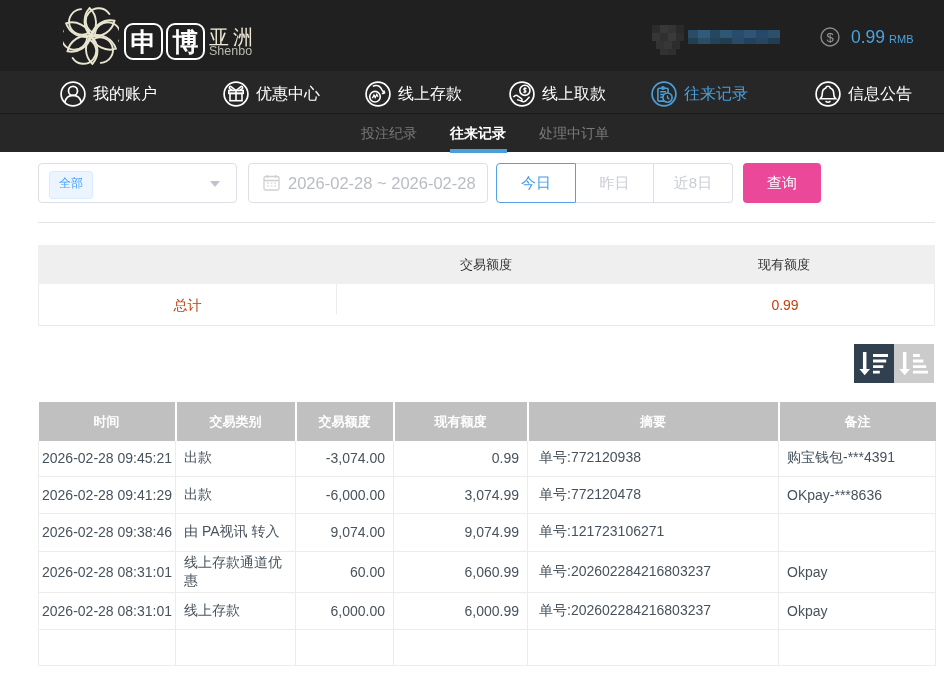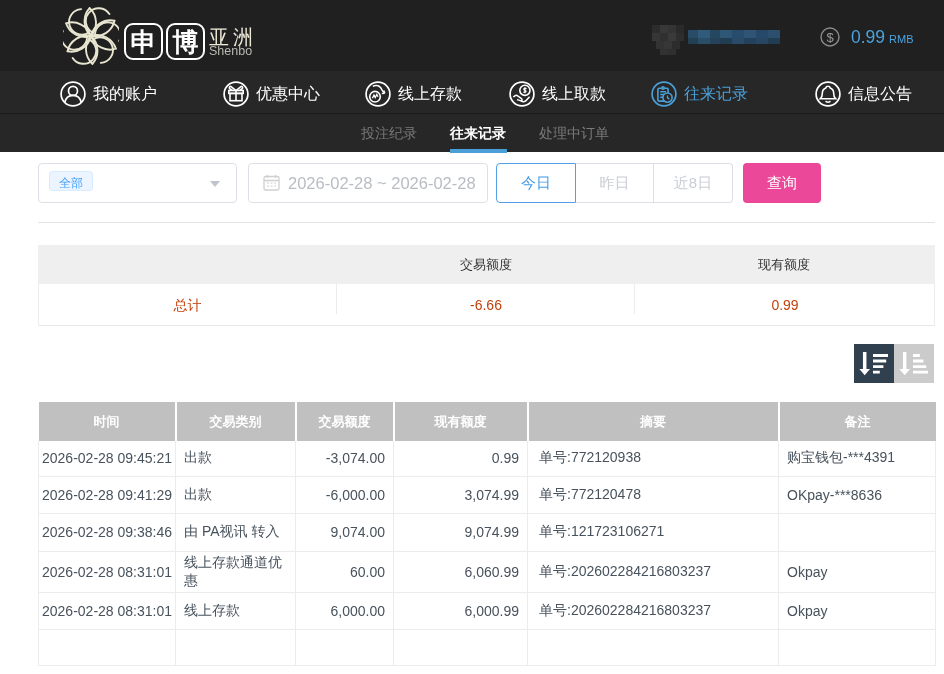--- a/index.html
+++ b/index.html
@@ -17,21 +17,21 @@
 .navitem svg { margin-right:7px; }
 .navitem.active { color:#4a9fd8; }
 
 .subtab { position:absolute; top:0; height:39px; line-height:39px; font-size:14px; color:#7a7a7a; }
 .subtab.active { color:#fff; font-weight:bold; }
 #subline { position:absolute; left:450px; top:149px; width:57px; height:4px; background:#4a9fd8; }
 
 
 .inputbox { position:absolute; top:163px; height:40px; border:1px solid #dcdfe6; border-radius:4px; background:#fff; }
 #sel { left:38px; width:199px; }
-#seltag { position:absolute; left:10px; top:7px; height:20px; line-height:22px; padding:0 9px; background:#ecf5ff; border:1px solid #d9ecff; border-radius:3px; color:#409eff; font-size:12px; }
+#seltag { position:absolute; left:10px; top:7px; height:28px; line-height:22px; padding:0 9px; background:#ecf5ff; border:1px solid #d9ecff; border-radius:3px; color:#409eff; font-size:12px; }
 #selarrow { position:absolute; right:16px; top:17px; width:0; height:0; border-left:5px solid transparent; border-right:5px solid transparent; border-top:6px solid #c0c4cc; }
 #datebox { left:248px; width:240px; color:#b9bdc3; font-size:16.5px; }
 #datebox .cal { position:absolute; left:14px; top:10px; }
 #datebox .dtxt { position:absolute; left:39px; top:10px; }
 
 .rgrp { position:absolute; top:163px; height:40px; line-height:38px; text-align:center; font-size:15px; background:#fff; }
 #r1 { left:496px; width:80px; border:1px solid #54a0e8; border-radius:4px 0 0 4px; color:#459ae6; }
 #r2 { left:576px; width:78px; border:1px solid #dcdfe6; border-left:none; color:#c9cdd4; }
 #r3 { left:654px; width:79px; border:1px solid #dcdfe6; border-left:none; border-radius:0 4px 4px 0; color:#c9cdd4; }
 #qbtn { position:absolute; left:743px; top:163px; width:78px; height:40px; background:#ec4899; border-radius:4px; color:#fff; font-size:15px; line-height:40px; text-align:center; }
@@ -201,21 +201,20 @@
 
   <div id="hr1"></div>
 
   <div id="sum">
     <div id="sumhead">
       <div style="left:299px;width:298px;">交易额度</div>
       <div style="left:597px;width:298px;">现有额度</div>
     </div>
     <div id="sumbody">
       <div style="left:0;width:298px;border-right:1px solid #ececec;">总计</div>
-      <div style="left:299px;width:297px;border-right:1px solid #ececec;">-6.66</div>
       <div style="left:597px;width:298px;">0.99</div>
     </div>
   </div>
 
   <div id="sortd">
     <svg width="40" height="39" viewBox="0 0 40 39" fill="none" stroke="#fff">
       <path d="M10.7,8 v17.4" stroke-width="3.5"></path>
       <path d="M5.4,25 h10.6 l-5.3,6.2 Z" fill="#fff" stroke="none"></path>
       <path d="M19,11.5 h15 M19,17 h13.2 M19,22.6 h10.4 M19,28.2 h6.8" stroke-width="2.8"></path>
     </svg>

